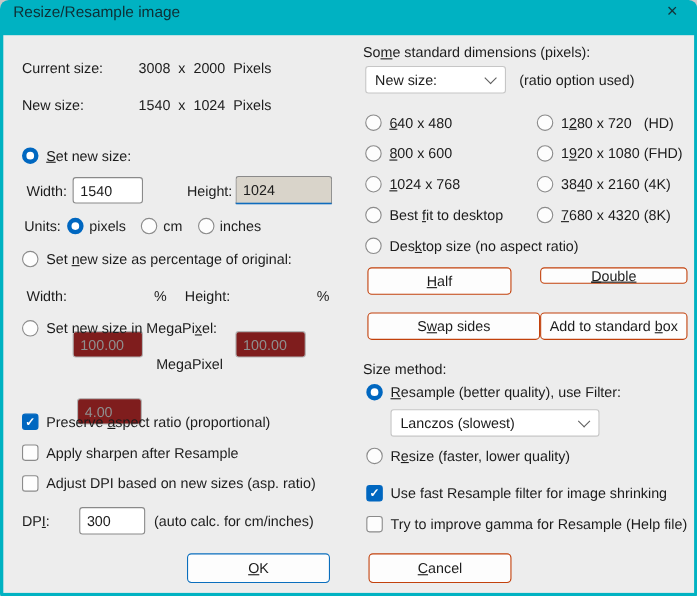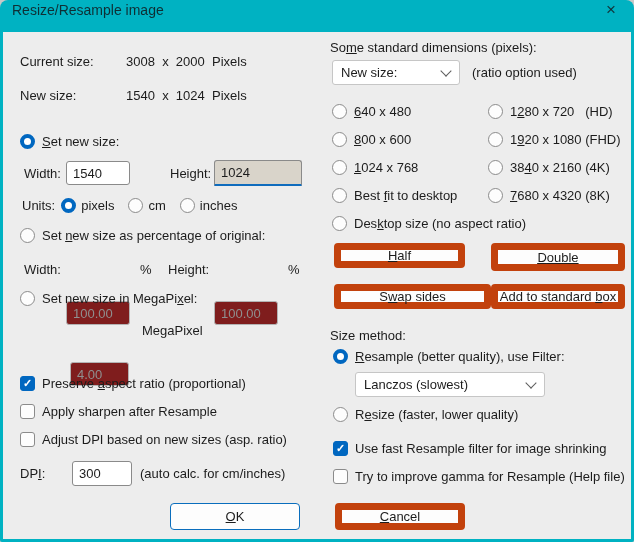--- a/index.html
+++ b/index.html
@@ -29,21 +29,21 @@
   .tinput{position:absolute; border:1px solid #8a8a8a; border-radius:3px; background:#fff; color:#1c1c1c;
     font-family:inherit; font-size:13px; padding:2px 6px; box-sizing:border-box;}
   .tinput:disabled{background:#7f1d1d; color:#8f8f8f; border-color:#b3b3b3;margin-top:44px;}
   .tinput.focused{background:#d9d4ca; border-bottom:2px solid #0f6cbd; border-radius:3px 3px 1px 1px;}
   
   .combo{position:absolute; background:#fff; border:1px solid #c6c6c6; border-radius:3px; box-sizing:border-box;
     display:flex; align-items:center; justify-content:space-between; padding:0 9px 0 8px;}
   .chevron{width:7px; height:7px; border-right:1.4px solid #5d5d5d; border-bottom:1.4px solid #5d5d5d;
     transform:rotate(45deg); margin-top:-4px; flex:none;}
   
-  .btn{position:absolute; background:#fdfdfd; border:7px solid #c2410c; border-radius:4px; box-sizing:border-box;
+  .btn{position:absolute; background:#fdfdfd; border:1px solid #c2410c; border-radius:4px; box-sizing:border-box;
     font-family:inherit; font-size:13px; color:#1c1c1c; display:flex; align-items:center; justify-content:center; white-space:pre;}
   .btn.default{border:1.5px solid #0a6ebd;}
   u{text-decoration:underline;}
 </style>
 </head>
 <body>
 
 <div class="dialog">
   <div class="titlebar">
     <span class="title">Resize/Resample image</span>
@@ -167,21 +167,21 @@
       <span class="lbl">38<u>4</u>0 x 2160 (4K)</span>
     </div>
     <div class="row ctl" style="left:485px; top:156px;">
       <span class="radio"></span>
       <span class="lbl"><u>7</u>680 x 4320 (8K)</span>
     </div>
 
     <button class="btn" style="left:331px; top:211px; width:131px; height:25px;">
       <span><u>H</u>alf</span>
     </button>
-    <button class="btn" style="left:488px; top:211px; width:134px; height:28px;text-decoration:underline;">
+    <button class="btn" style="left:488px; top:211px; width:134px; height:15px;text-decoration:underline;">
       <span><u>D</u>ouble</span>
     </button>
     <button class="btn" style="left:331px; top:252px; width:157px; height:25px;">
       <span>S<u>w</u>ap sides</span>
     </button>
     <button class="btn" style="left:488px; top:252px; width:134px; height:25px;">
       <span>Add to standard <u>b</u>ox</span>
     </button>
 
     <span class="abs" style="left:327px; top:296px;">Size method:</span>

